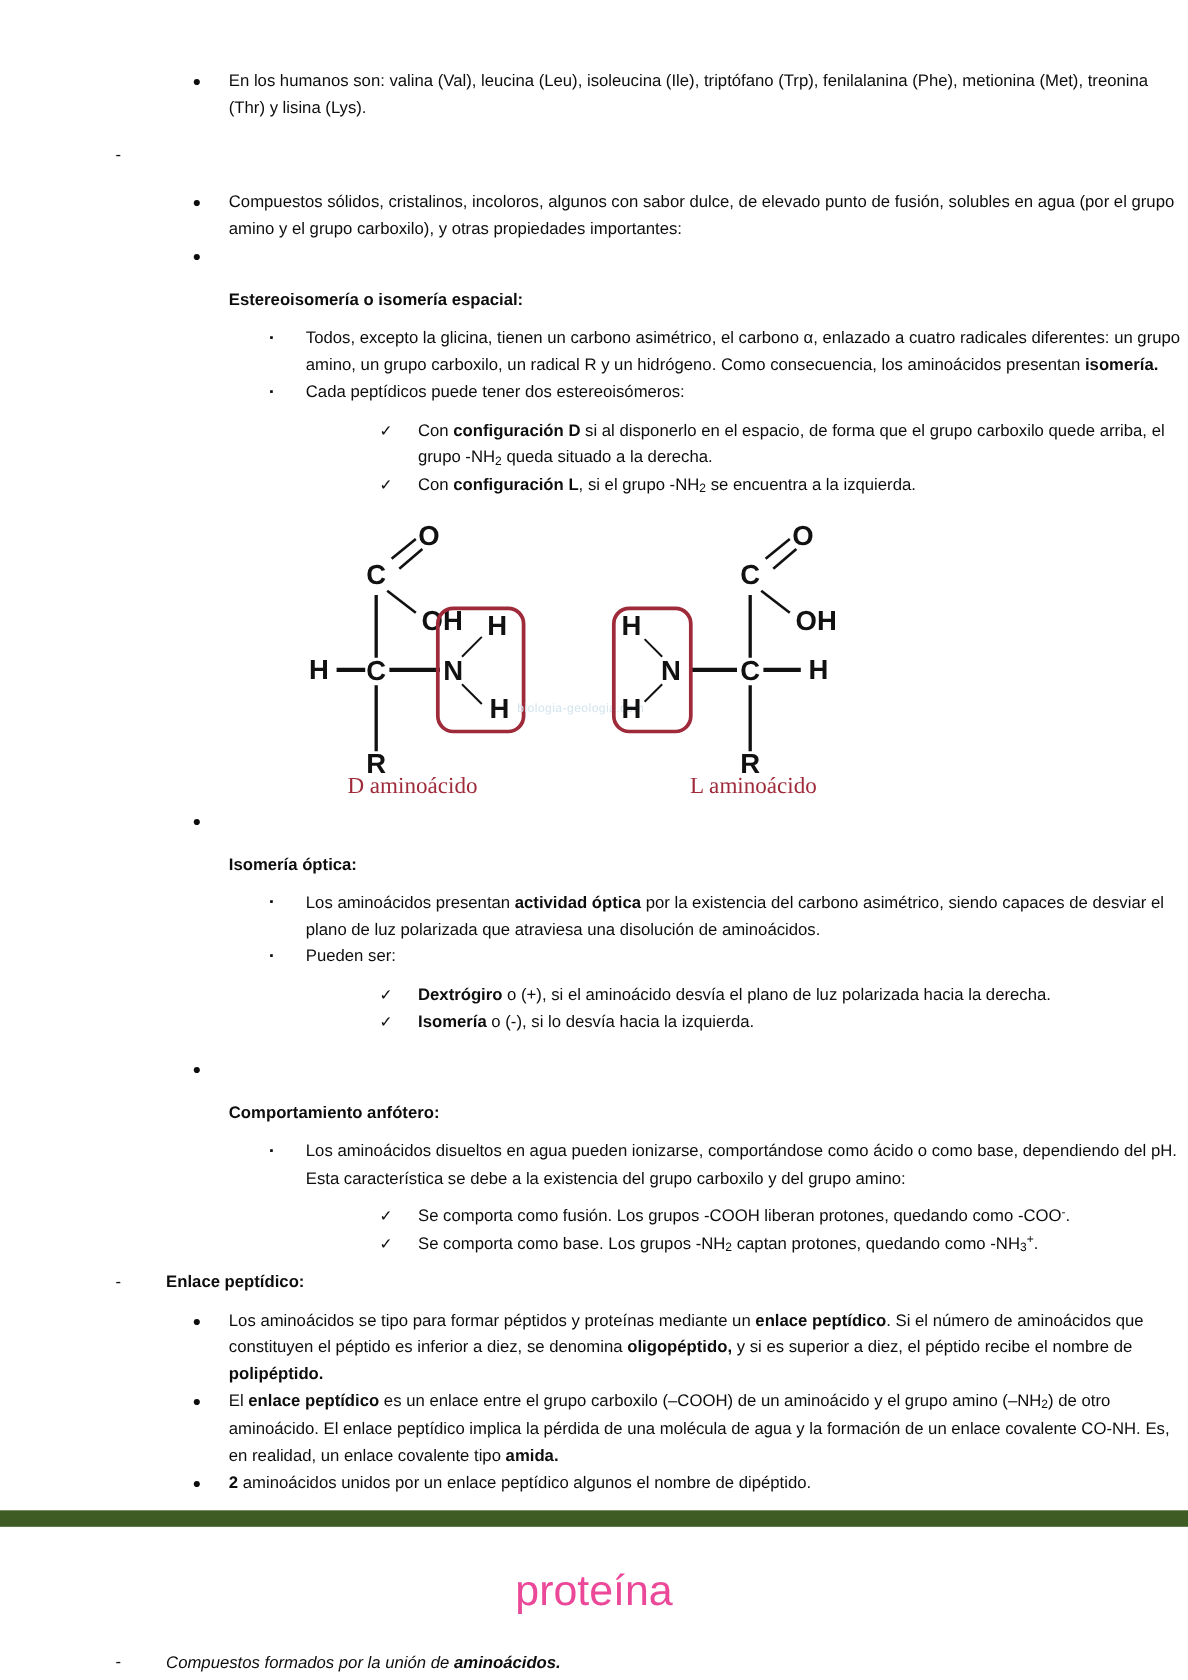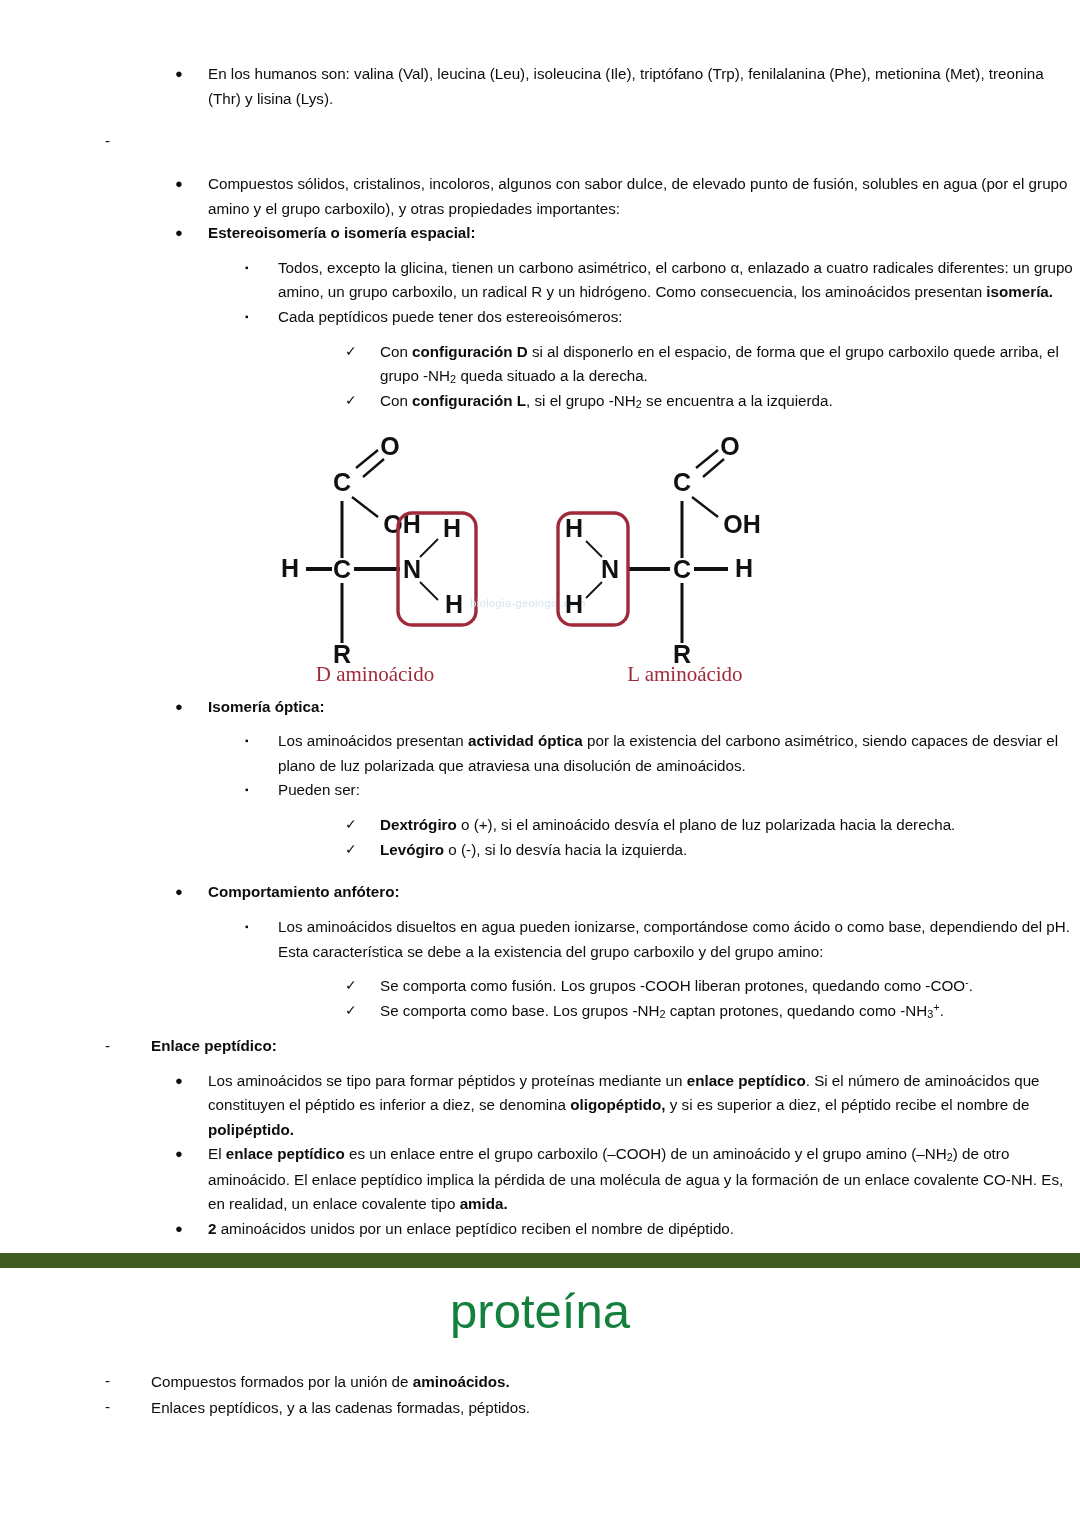--- a/index.html
+++ b/index.html
@@ -47,21 +47,21 @@
   .lvl2 .marker { width: 33px; font-size: 13px; line-height: 1.85; }
 
   
   .lvl3 { padding-left: 245px; }
   .lvl3 .marker { width: 33px; font-size: 10px; line-height: 2.4; }
 
   
   .lvl4 { padding-left: 345px; }
   .lvl4 .marker { width: 35px; font-size: 14px; line-height: 1.7; }
 
-  .bold { font-weight: bold; }
+  .bold { font-weight: bold; margin-top: 40px; }
   .ital { }
   .bi   { font-weight: bold; }
   sub { font-size: 0.72em; vertical-align: -0.22em; }
   sup { font-size: 0.72em; vertical-align: 0.42em; }
 
   .gap-sm { height: 10px; }
   .gap-md { height: 18px; }
 
   
   .figure {
@@ -91,39 +91,39 @@
 
   
   .greenbar {
     width: 100%;
     height: 15px;
     background: #3e5c23;
     margin-top: 12px;
   }
   .section-title {
     text-align: center;
-    color: #15803d;
-    font-size: 49px;
+    color: #ec4899;
+    font-size: 39px;
     font-weight: 400;
     line-height: 1.1;
-    padding-top: 17px;
+    padding-top: 38px;
     padding-bottom: 8px;
     font-family: "Liberation Sans", sans-serif;
   }
   .bottom-list { padding-top: 22px; }
   .bottom-row {
     display: flex;
     align-items: flex-start;
     font-size: 15.2px;
     line-height: 1.72;
     padding-left: 105px;
     color: #0d0d0d;
   }
   .bottom-row .marker { width: 46px; }
-  .bottom-row .txt { font-weight: normal; }
+  .bottom-row .txt { font-weight: normal; font-style: italic; }
 </style>
 </head>
 <body>
 
 <div class="page">
 
   <div style="height:62px"></div>
 
   <div class="row lvl2">
     <span class="marker">●</span>
@@ -266,21 +266,21 @@
 
   <div class="gap-sm"></div>
 
   <div class="row lvl4">
     <span class="marker">✓</span>
     <span class="txt"><span class="bold">Dextrógiro</span><span> o (+), si el aminoácido desvía el plano de luz polarizada hacia la derecha.</span></span>
   </div>
 
   <div class="row lvl4">
     <span class="marker">✓</span>
-    <span class="txt"><span class="bold">Levógiro</span><span> o (-), si lo desvía hacia la izquierda.</span></span>
+    <span class="txt"><span class="bold">Isomería</span><span> o (-), si lo desvía hacia la izquierda.</span></span>
   </div>
 
   <div class="gap-md"></div>
 
   <div class="row lvl2">
     <span class="marker">●</span>
     <span class="txt bold">Comportamiento anfótero:</span>
   </div>
 
   <div class="gap-sm"></div>
@@ -316,21 +316,21 @@
     <span class="txt"><span>Los aminoácidos se tipo para formar péptidos y proteínas mediante un </span><span class="bi">enlace peptídico</span><span>. Si el número de aminoácidos que constituyen el péptido es inferior a diez, se denomina </span><span class="bold">oligopéptido,</span><span> y si es superior a diez, el péptido recibe el nombre de </span><span class="bold">polipéptido.</span></span>
   </div>
 
   <div class="row lvl2">
     <span class="marker">●</span>
     <span class="txt"><span>El </span><span class="bold">enlace peptídico</span><span> es un enlace entre el </span><span class="ital">grupo carboxilo</span><span> (–COOH) de un aminoácido y el grupo amino (–NH</span><sub>2</sub><span>) de otro aminoácido. El enlace peptídico implica la pérdida de una molécula de agua y la formación de un enlace covalente CO-NH. Es, en realidad, un </span><span class="ital">enlace covalente tipo </span><span class="bi">amida.</span></span>
   </div>
 
   <div class="row lvl2">
     <span class="marker">●</span>
-    <span class="txt"><span class="bold">2</span><span> aminoácidos unidos por un enlace peptídico reciben el nombre de </span><span class="ital">dipéptido</span><span>.</span></span>
+    <span class="txt"><span class="bold">2</span><span> aminoácidos unidos por un enlace peptídico algunos el nombre de </span><span class="ital">dipéptido</span><span>.</span></span>
   </div>
 
   <div class="greenbar"></div>
 
   <div class="section-title">proteína</div>
 
   <div class="bottom-list">
     <div class="bottom-row">
       <span class="marker">-</span>
       <span class="txt"><span>Compuestos formados por la unión de </span><span class="bold">aminoácidos.</span></span>

